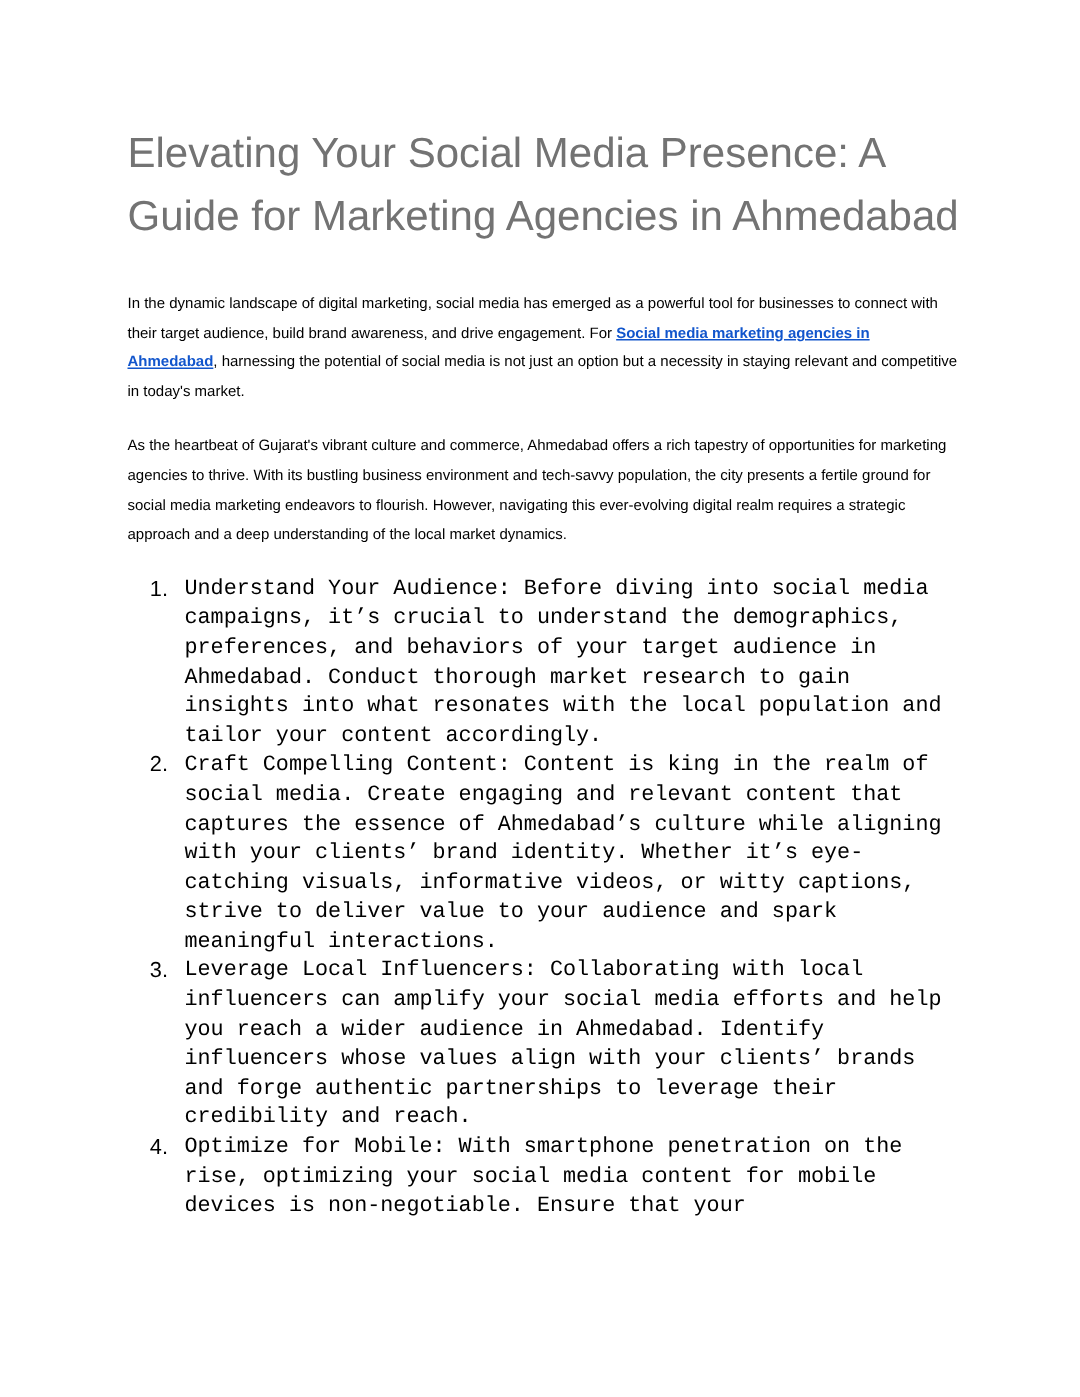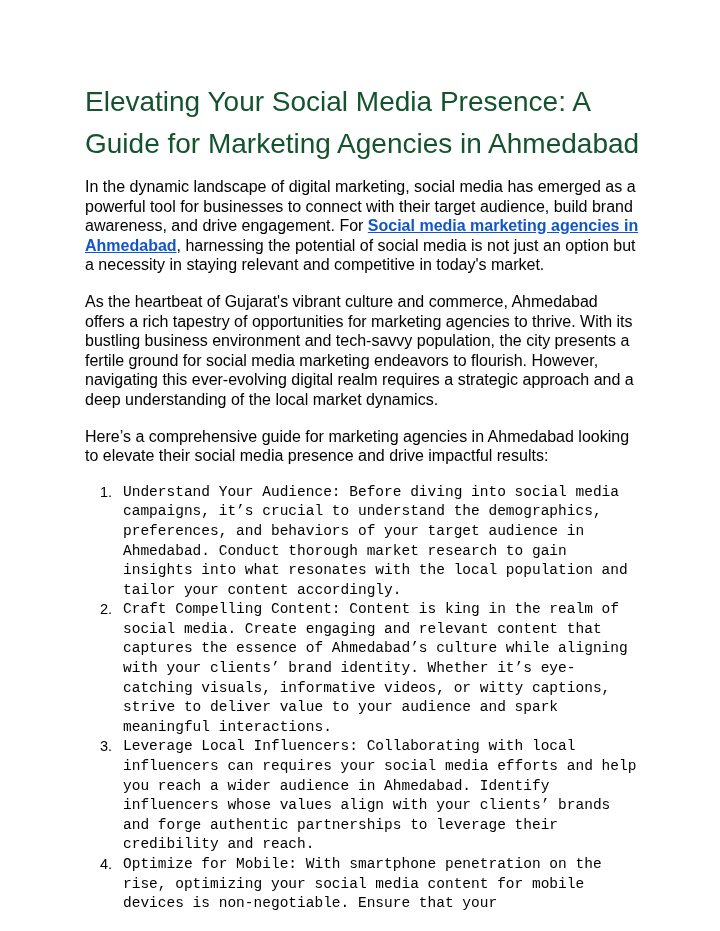--- a/index.html
+++ b/index.html
@@ -17,25 +17,25 @@
     background: #ffffff;
     overflow: hidden;
   }
   .content {
     padding: 81px 79px 0 85px; 
   }
   .doc-title {
     font-size: 28px;
     line-height: 42px;
     font-weight: 400;
-    color: #14532d;
-    margin-bottom: 12px;
+    color: #737373;
+    margin-bottom: 28px;
   }
   .para {
-    font-size: 16px;
+    font-size: 10px;
     line-height: 19.6px;
     margin-bottom: 17px;
     color: #000000;
   }
   .inline-link {
     color: #1155cc;
     font-weight: 700;
     text-decoration: underline;
     cursor: pointer;
   }
@@ -63,37 +63,36 @@
 
 <div class="page">
   <div class="content">
 
     <h1 class="doc-title">Elevating Your Social Media Presence: A Guide for Marketing Agencies in Ahmedabad</h1>
 
     <p class="para"><span>In the dynamic landscape of digital marketing, social media has emerged as a powerful tool for businesses to connect with their target audience, build brand awareness, and drive engagement. For </span><a class="inline-link">Social media marketing agencies in Ahmedabad</a><span>, harnessing the potential of social media is not just an option but a necessity in staying relevant and competitive in today's market.</span></p>
 
     <p class="para">As the heartbeat of Gujarat's vibrant culture and commerce, Ahmedabad offers a rich tapestry of opportunities for marketing agencies to thrive. With its bustling business environment and tech-savvy population, the city presents a fertile ground for social media marketing endeavors to flourish. However, navigating this ever-evolving digital realm requires a strategic approach and a deep understanding of the local market dynamics.</p>
 
-    <p class="para">Here’s a comprehensive guide for marketing agencies in Ahmedabad looking to elevate their social media presence and drive impactful results:</p>
 
     <div class="numbered-list">
 
       <div class="list-item">
         <span class="list-num">1.</span>
         <span class="list-text">Understand Your Audience: Before diving into social media campaigns, it’s crucial to understand the demographics, preferences, and behaviors of your target audience in Ahmedabad. Conduct thorough market research to gain insights into what resonates with the local population and tailor your content accordingly.</span>
       </div>
 
       <div class="list-item">
         <span class="list-num">2.</span>
         <span class="list-text">Craft Compelling Content: Content is king in the realm of social media. Create engaging and relevant content that captures the essence of Ahmedabad’s culture while aligning with your clients’ brand identity. Whether it’s eye-catching visuals, informative videos, or witty captions, strive to deliver value to your audience and spark meaningful interactions.</span>
       </div>
 
       <div class="list-item">
         <span class="list-num">3.</span>
-        <span class="list-text">Leverage Local Influencers: Collaborating with local influencers can requires your social media efforts and help you reach a wider audience in Ahmedabad. Identify influencers whose values align with your clients’ brands and forge authentic partnerships to leverage their credibility and reach.</span>
+        <span class="list-text">Leverage Local Influencers: Collaborating with local influencers can amplify your social media efforts and help you reach a wider audience in Ahmedabad. Identify influencers whose values align with your clients’ brands and forge authentic partnerships to leverage their credibility and reach.</span>
       </div>
 
       <div class="list-item">
         <span class="list-num">4.</span>
         <span class="list-text">Optimize for Mobile: With smartphone penetration on the rise, optimizing your social media content for mobile devices is non-negotiable. Ensure that your</span>
       </div>
 
     </div>
 
   </div>

